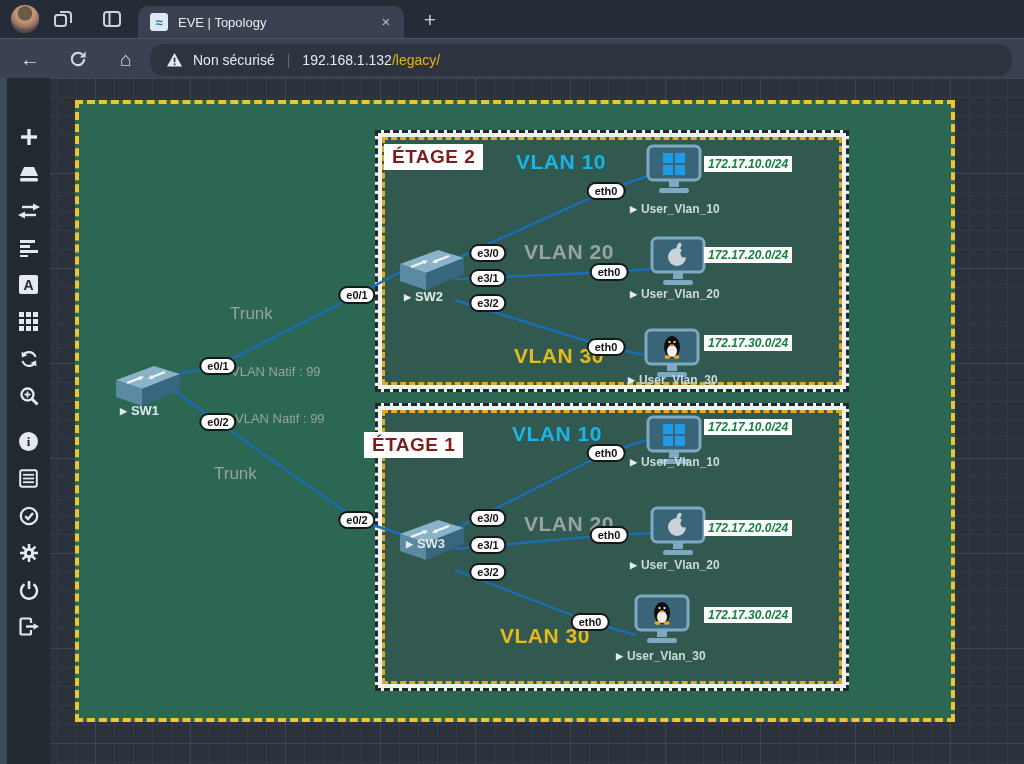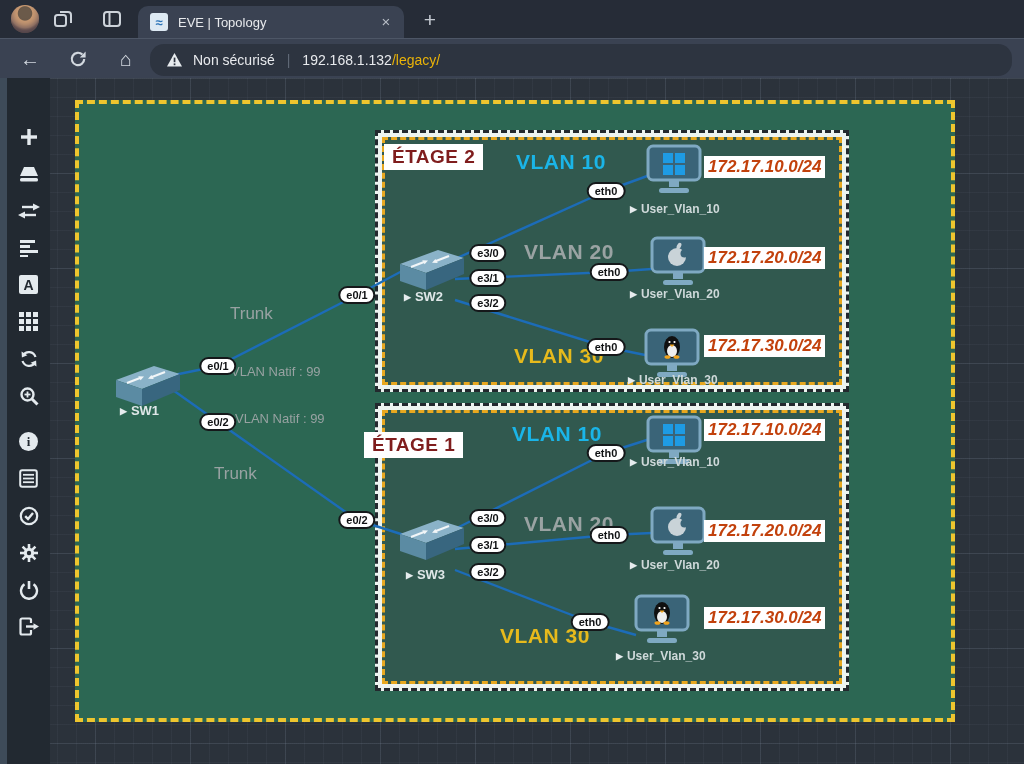--- a/index.html
+++ b/index.html
@@ -58,22 +58,22 @@
   .floor{position:absolute;background:#edf4f0;border:3px dashed #23292e;padding:4px;z-index:2;}
   .floor-inner{width:100%;height:100%;box-sizing:border-box;border:3px dashed #e8a81f;background:#31594f;}
 
   .ftitle{position:absolute;background:#ffffff;color:#7f1d1d;font-weight:bold;font-size:19px;
           padding:2px 8px;z-index:6;letter-spacing:.5px;}
   .vlan{position:absolute;font-weight:bold;font-size:21px;z-index:5;letter-spacing:.5px;}
   .c10{color:#1ab5e8;} .c20{color:#9aa3a3;} .c30{color:#e7ba1c;}
   .pill{position:absolute;transform:translate(-50%,-50%);background:#fff;border:2px solid #15181a;
         border-radius:10px;font-weight:bold;font-size:11px;color:#101214;padding:1px 6px;
         z-index:5;white-space:nowrap;}
-  .ip{position:absolute;background:#fff;color:#c2410c;font-weight:bold;font-style:italic;
-      font-size:17px;padding:1px 4px;z-index:5;white-space:nowrap;}
+  .ip{position:absolute;background:#fff;color:#15803d;font-weight:bold;font-style:italic;
+      font-size:12px;padding:1px 4px;z-index:5;white-space:nowrap;}
   .ulbl{position:absolute;color:#cfd9da;font-weight:bold;font-size:12px;z-index:5;white-space:nowrap;}
   .swlbl{position:absolute;color:#dfe7e8;font-weight:bold;font-size:13px;z-index:5;white-space:nowrap;}
   .run{font-size:9px;margin-right:4px;color:#e6ecee;vertical-align:1px;}
   .gtxt{position:absolute;color:#98a2a2;font-weight:normal;z-index:4;white-space:nowrap;}
   .trunk{font-size:17px;} .natif{font-size:13px;}
   .node{position:absolute;z-index:4;}
 </style>
 </head>
 <body>
 
@@ -285,21 +285,21 @@
       <svg width="74" height="50">
         <polygon points="6,20 44,6 70,14 32,29" fill="#8ab2c8"></polygon>
         <polygon points="6,20 32,29 32,46 6,37" fill="#5b8ba3"></polygon>
         <polygon points="32,29 70,14 70,30 32,46" fill="#38667f"></polygon>
         <line x1="17" y1="23" x2="30" y2="18" stroke="#f2f6f8" stroke-width="2.2"></line>
           <polygon points="34,16.4 28.2,16.2 30.6,20.2" fill="#f2f6f8"></polygon>
         <line x1="42" y1="17" x2="55" y2="12" stroke="#f2f6f8" stroke-width="2.2"></line>
           <polygon points="38,18.8 43.8,19 41.4,15" fill="#f2f6f8"></polygon>
       </svg>
     </div>
-    <div class="swlbl" style="left:406px;top:489px"><span class="run">▶</span><span>SW3</span></div>
+    <div class="swlbl" style="left:406px;top:458px"><span class="run">▶</span><span>SW3</span></div>
 
     <div class="gtxt trunk" style="left:230px;top:226px">Trunk</div>
     <div class="gtxt trunk" style="left:214px;top:386px">Trunk</div>
     <div class="gtxt natif" style="left:231px;top:286px">VLAN Natif : 99</div>
     <div class="gtxt natif" style="left:235px;top:333px">VLAN Natif : 99</div>
 
     <div class="pill" style="left:218px;top:288px">e0/1</div>
     <div class="pill" style="left:218px;top:344px">e0/2</div>
     <div class="pill" style="left:357px;top:217px">e0/1</div>
     <div class="pill" style="left:357px;top:442px">e0/2</div>

